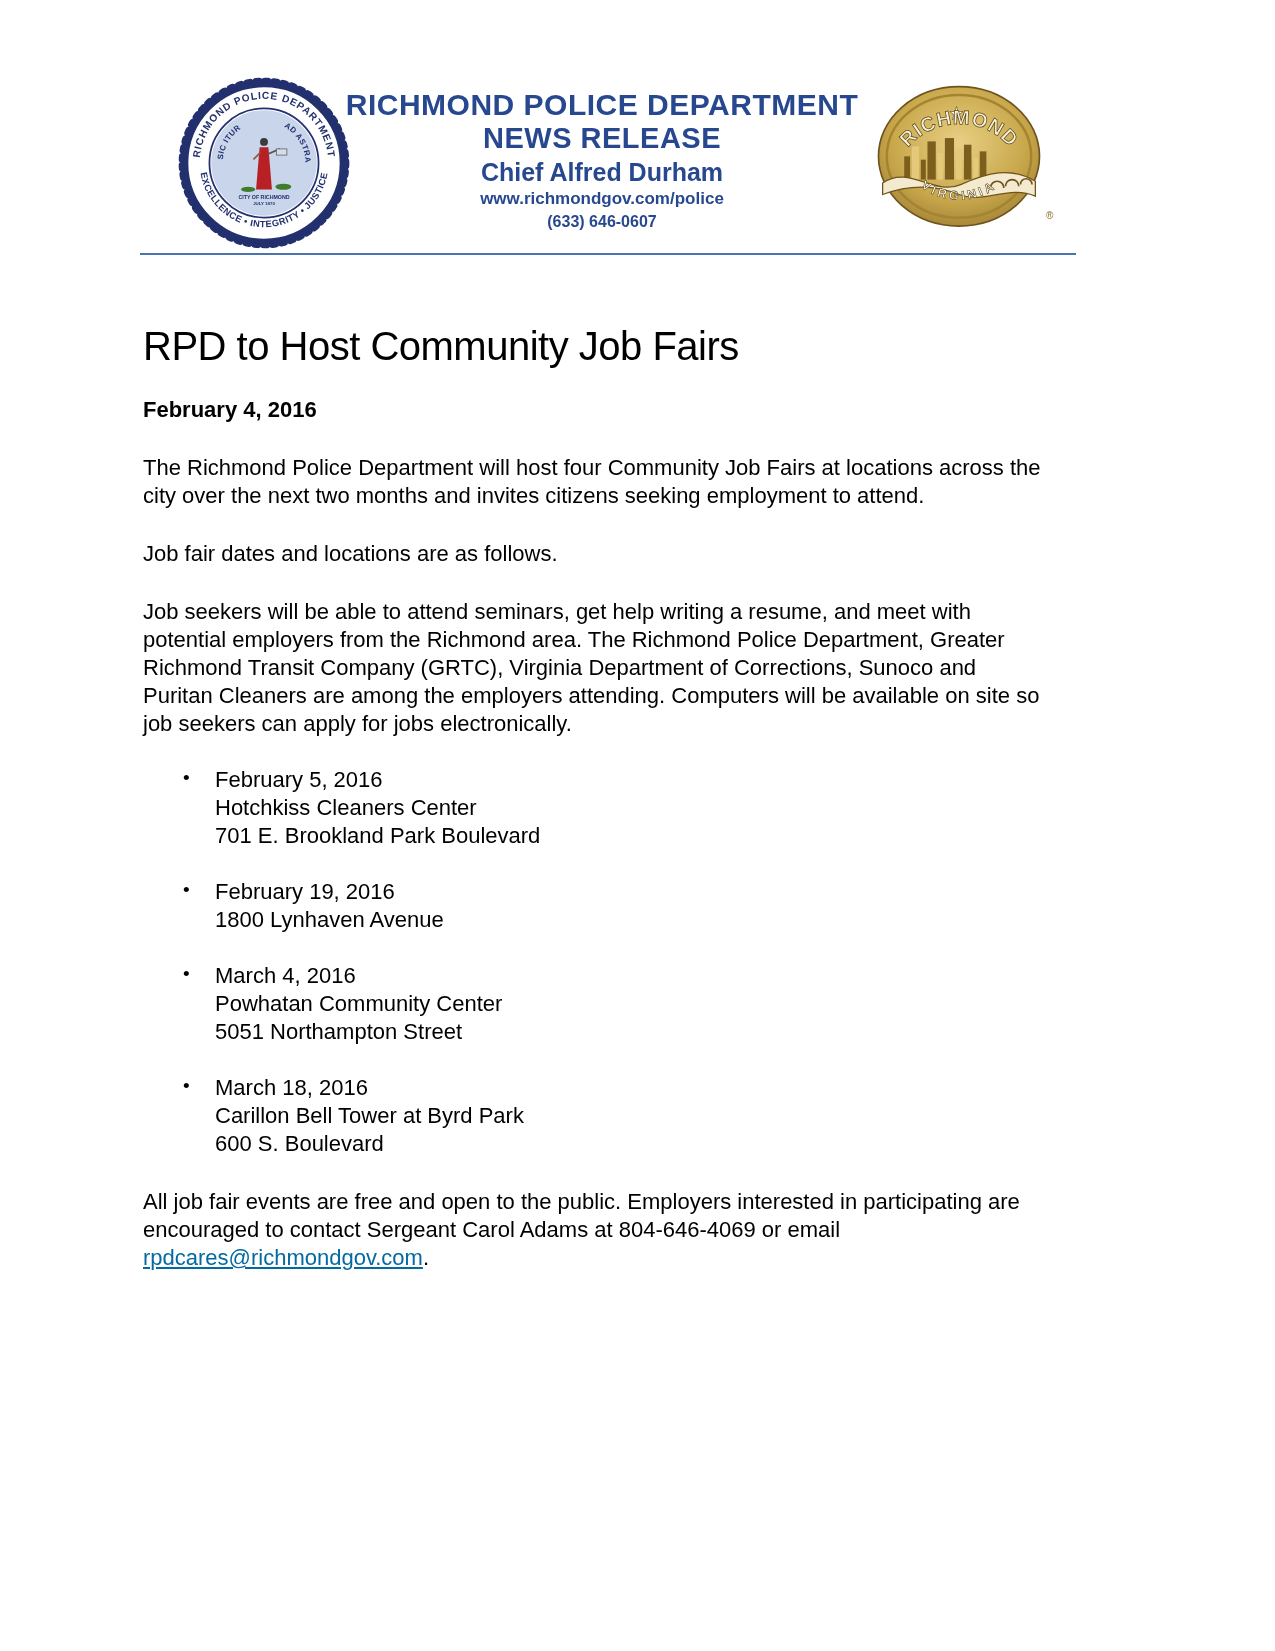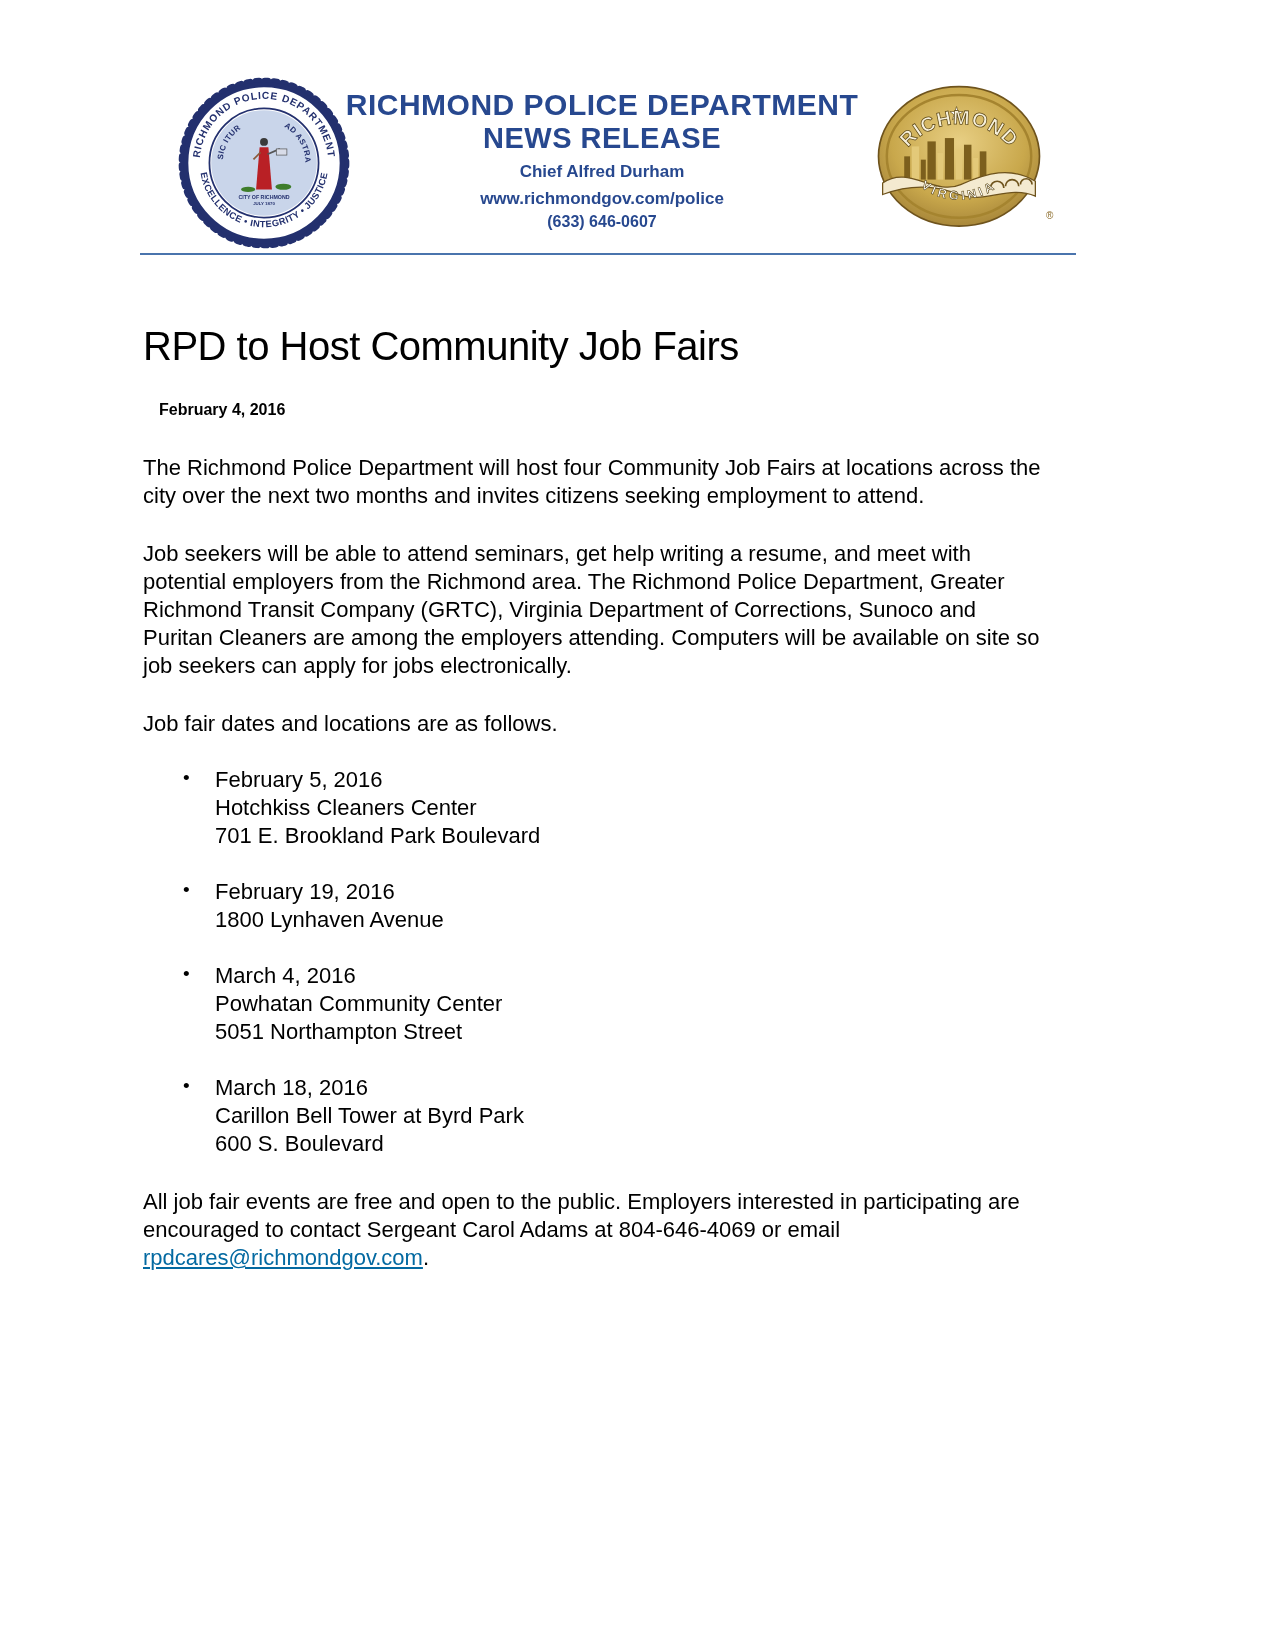--- a/index.html
+++ b/index.html
@@ -14,39 +14,39 @@
   .page { position:absolute; inset:0; background:#ffffff; }
 
   
   .seal { position:absolute; left:176px; top:74px; width:176px; height:178px; }
   .header-center {
     position:absolute; left:302px; top:88px; width:600px;
     text-align:center; color:#27488f; font-weight:bold;
   }
   .org-line1 { font-size:30px; line-height:34px; letter-spacing:0.5px; }
   .org-line2 { font-size:29px; line-height:33px; letter-spacing:0.5px; }
-  .chief     { font-size:17px; line-height:30px; margin-top:2px; }
+  .chief     { font-size:25px; line-height:30px; margin-top:2px; }
   .website   { font-size:17px; line-height:24px; }
   .phone     { font-size:16px; line-height:22px; }
   .medallion { position:absolute; left:876px; top:82px; width:166px; height:152px; }
   .reg-mark  { position:absolute; left:1046px; top:210px; font-size:10px; color:#8a6a28; }
   .header-rule {
     position:absolute; left:140px; top:253px; width:936px; height:2px;
     background:#4a74ad;
   }
 
   
   .article {
     position:absolute; left:143px; top:328px; width:908px;
     font-size:22px; line-height:28px;
   }
   .article h1 {
     font-size:40px; line-height:36px; font-weight:normal; letter-spacing:-0.5px;
   }
-  .release-date { margin-top:32px; font-weight:bold; font-size:16px;margin-left:16px; }
+  .release-date { margin-top:32px; font-weight:bold; font-size:22px; }
   .article p { margin-top:30px; }
   .job-fair-list { margin-top:28px; list-style:none; }
   .job-fair-list li { display:flex; padding-left:40px; }
   .job-fair-list li + li { margin-top:28px; }
   .bullet { width:32px; font-size:19px; line-height:24px; flex:0 0 auto; }
   .email-link { color:#0369a1; text-decoration:underline; cursor:pointer; }
   b { font-weight:normal; }
 </style>
 </head>
 <body>
@@ -150,23 +150,23 @@
   <div class="header-rule"></div>
 
   <div class="article">
 
     <h1>RPD to Host Community Job Fairs</h1>
 
     <div class="release-date">February 4, 2016</div>
 
     <p><b>The Richmond Police Department</b><span> will host four Community Job Fairs at locations across the city over the next two months and invites citizens seeking employment to attend.</span></p>
 
+    <p>Job fair dates and locations are as follows.</p>
+
     <p>Job seekers will be able to attend seminars, get help writing a resume, and meet with potential employers from the Richmond area. The Richmond Police Department, Greater Richmond Transit Company (GRTC), Virginia Department of Corrections, Sunoco and Puritan Cleaners are among the employers attending. Computers will be available on site so job seekers can apply for jobs electronically.</p>
-
-    <p>Job fair dates and locations are as follows.</p>
 
     <ul class="job-fair-list">
       <li>
         <span class="bullet">•</span>
         <span>
           <div>February 5, 2016</div>
           <div>Hotchkiss Cleaners Center</div>
           <div>701 E. Brookland Park Boulevard</div>
         </span>
       </li>

